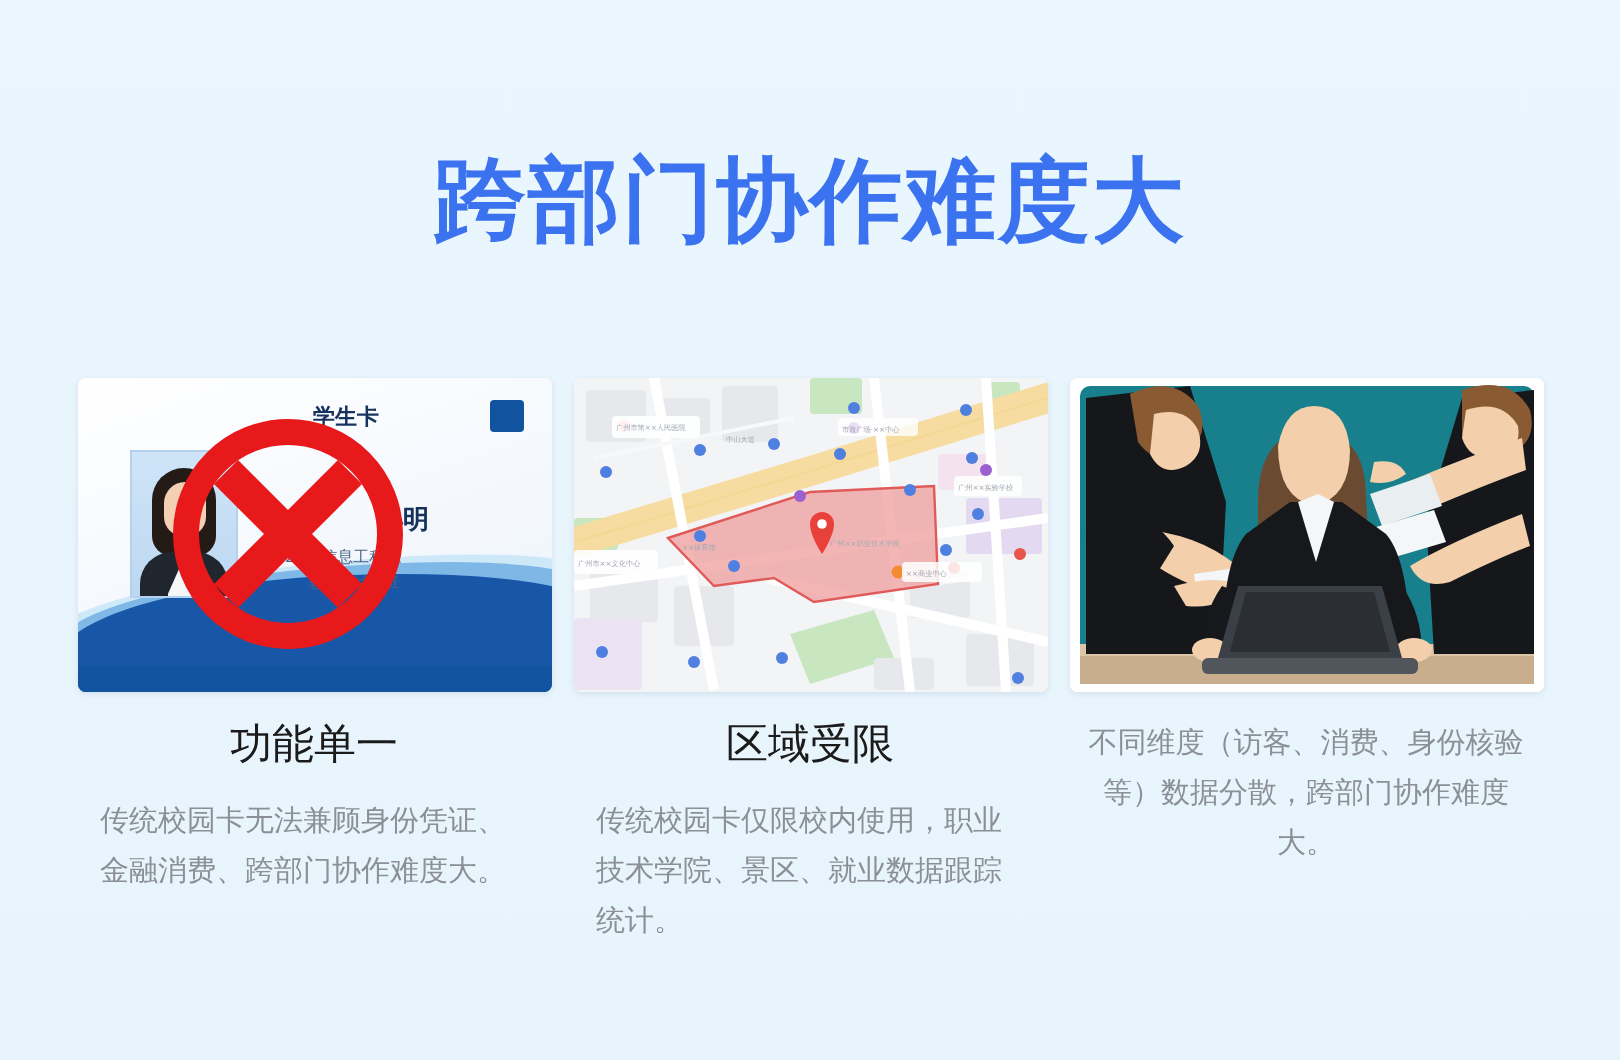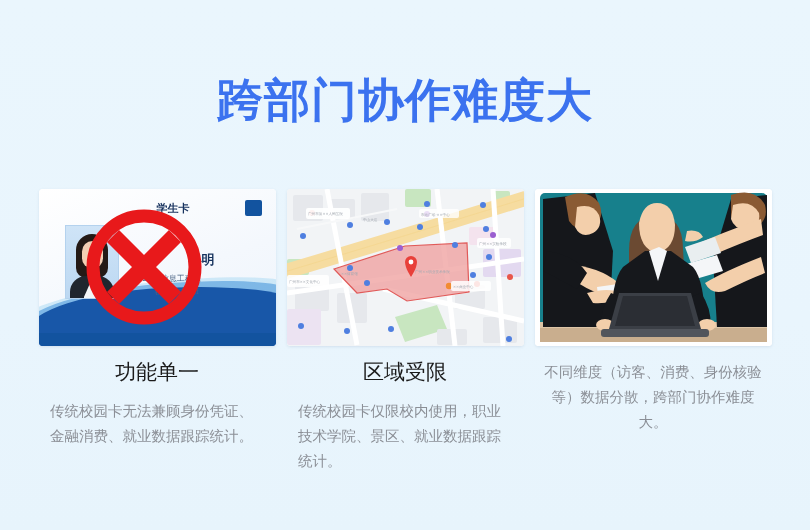--- a/index.html
+++ b/index.html
@@ -236,21 +236,21 @@
           <div class="idcard-class2">软件技术2班</div>
         </div>
 
         <svg class="prohibit" viewBox="0 0 124 124">
           <circle cx="62" cy="62" r="51" fill="none" stroke="#e8191b" stroke-width="13"></circle>
           <path d="M31 31 L93 93 M93 31 L31 93" stroke="#e8191b" stroke-width="17" stroke-linecap="butt" fill="none"></path>
         </svg>
       </div>
 
       <div class="card-title">功能单一</div>
-      <div class="card-desc">传统校园卡无法兼顾身份凭证、金融消费、就业数据跟踪统计。</div>
+      <div class="card-desc">传统校园卡无法兼顾身份凭证、金融消费、跨部门协作难度大。</div>
     </div>
 
     <div class="card">
       <div class="thumb">
         <svg class="map" viewBox="0 0 237 157" preserveAspectRatio="none">
           <rect x="0" y="0" width="237" height="157" fill="#f2f4f6"></rect>
 
           <g fill="#c8e6c0">
             <rect x="118" y="0" width="26" height="18" rx="2"></rect>
             <rect x="0" y="70" width="22" height="16" rx="2"></rect>

